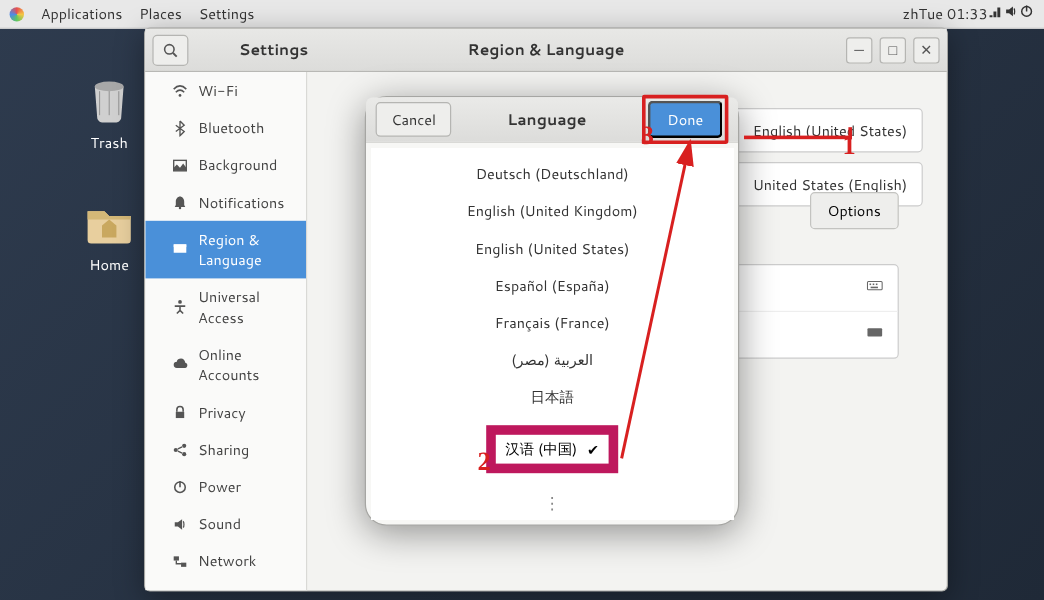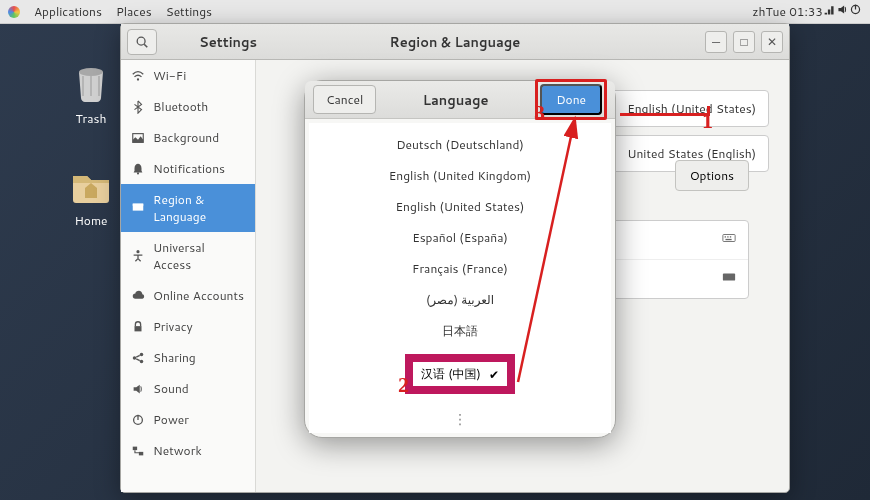--- a/index.html
+++ b/index.html
@@ -22,21 +22,21 @@
 .window { position: absolute; left: 120px; top: 23px; width: 670px; height: 470px; background: #f3f3f1; border: 1px solid #a6a6a3; border-radius: 5px; box-shadow: 0 6px 24px rgba(0,0,0,0.35); display: flex; flex-direction: column; }
 .win-header { height: 36px; background: linear-gradient(#e8e8e6, #dcdcda); border-bottom: 1px solid #b8b8b5; display: flex; align-items: center; position: relative; }
 .win-back { width: 30px; height: 26px; margin-left: 6px; border: 1px solid #b5b5b2; border-radius: 4px; background: #eeeeec; display: flex; align-items: center; justify-content: center; }
 .win-title-left { position: absolute; left: 42px; width: 130px; text-align: center; font-weight: bold; font-size: 13px; color: #333; }
 .win-title-center { position: absolute; left: 0; right: 0; text-align: center; font-weight: bold; font-size: 13px; color: #333; }
 .win-ctrls { position: absolute; right: 6px; display: flex; gap: 6px; }
 .win-ctrl { width: 22px; height: 22px; display: flex; align-items: center; justify-content: center; font-size: 12px; color: #555; border: 1px solid #b5b5b2; border-radius: 3px; background: #eeeeec; }
 
 .win-body { flex: 1; display: flex; overflow: hidden; }
 .sidebar { width: 135px; background: #fafaf9; border-right: 1px solid #d9d9d6; overflow-y: auto; }
-.side-item { display: flex; align-items: center; gap: 8px; padding: 7px 10px; font-size: 12px; color: #444; cursor: pointer; }
+.side-item { display: flex; align-items: center; gap: 8px; padding: 7px 22px; font-size: 12px; color: #444; cursor: pointer; }
 .side-item.active { background: #4a90d9; color: #fff; }
 .side-item .icon { width: 14px; height: 14px; display: flex; align-items: center; justify-content: center; }
 .side-item svg { width: 14px; height: 14px; }
 
 .content { flex: 1; padding: 20px; position: relative; }
 .field-row { display: flex; align-items: center; margin-bottom: 8px; }
 .field-label { width: 110px; text-align: right; padding-right: 10px; font-size: 12px; color: #555; }
 .field-box { flex: 1; border: 1px solid #ccc; background: #fff; border-radius: 4px; padding: 9px 12px; font-size: 12px; text-align: right; color: #333; }
 .options-btn { position: absolute; right: 40px; top: 100px; border: 1px solid #c3c3c0; background: #eeeeec; border-radius: 4px; padding: 6px 14px; font-size: 12px; }
 .input-list { position: absolute; left: 130px; top: 160px; right: 40px; border: 1px solid #ccc; border-radius: 4px; background: #fff; }
@@ -207,34 +207,34 @@
               <circle cx="12" cy="4" r="2" fill="#555"></circle>
               <circle cx="12" cy="12" r="2" fill="#555"></circle>
               <path stroke="#555" stroke-width="1.3" d="M6 7l4-2M6 9l4 2"></path>
             </svg>
           </span>
           <span>Sharing</span>
         </div>
       <div class="side-item">
           <span class="icon">
             <svg viewBox="0 0 16 16">
+              <circle cx="8" cy="8" r="5" fill="none" stroke="#555" stroke-width="1.5"></circle>
+              <line x1="8" y1="2" x2="8" y2="8" stroke="#555" stroke-width="1.5"></line>
+            </svg>
+          </span>
+          <span>Power</span>
+        </div>
+      <div class="side-item">
+          <span class="icon">
+            <svg viewBox="0 0 16 16">
               <path fill="#555" d="M3 6h3l4-3v10l-4-3H3z"></path>
               <path fill="none" stroke="#555" stroke-width="1.2" d="M11 5c1 1 1 5 0 6"></path>
             </svg>
           </span>
           <span>Sound</span>
-        </div>
-      <div class="side-item">
-          <span class="icon">
-            <svg viewBox="0 0 16 16">
-              <circle cx="8" cy="8" r="5" fill="none" stroke="#555" stroke-width="1.5"></circle>
-              <line x1="8" y1="2" x2="8" y2="8" stroke="#555" stroke-width="1.5"></line>
-            </svg>
-          </span>
-          <span>Power</span>
         </div>
       <div class="side-item">
           <span class="icon">
             <svg viewBox="0 0 16 16">
               <rect x="2" y="3" width="5" height="4" fill="#555"></rect>
               <rect x="9" y="9" width="5" height="4" fill="#555"></rect>
               <path stroke="#555" stroke-width="1.3" fill="none" d="M4.5 7v3h5"></path>
             </svg>
           </span>
           <span>Network</span>

